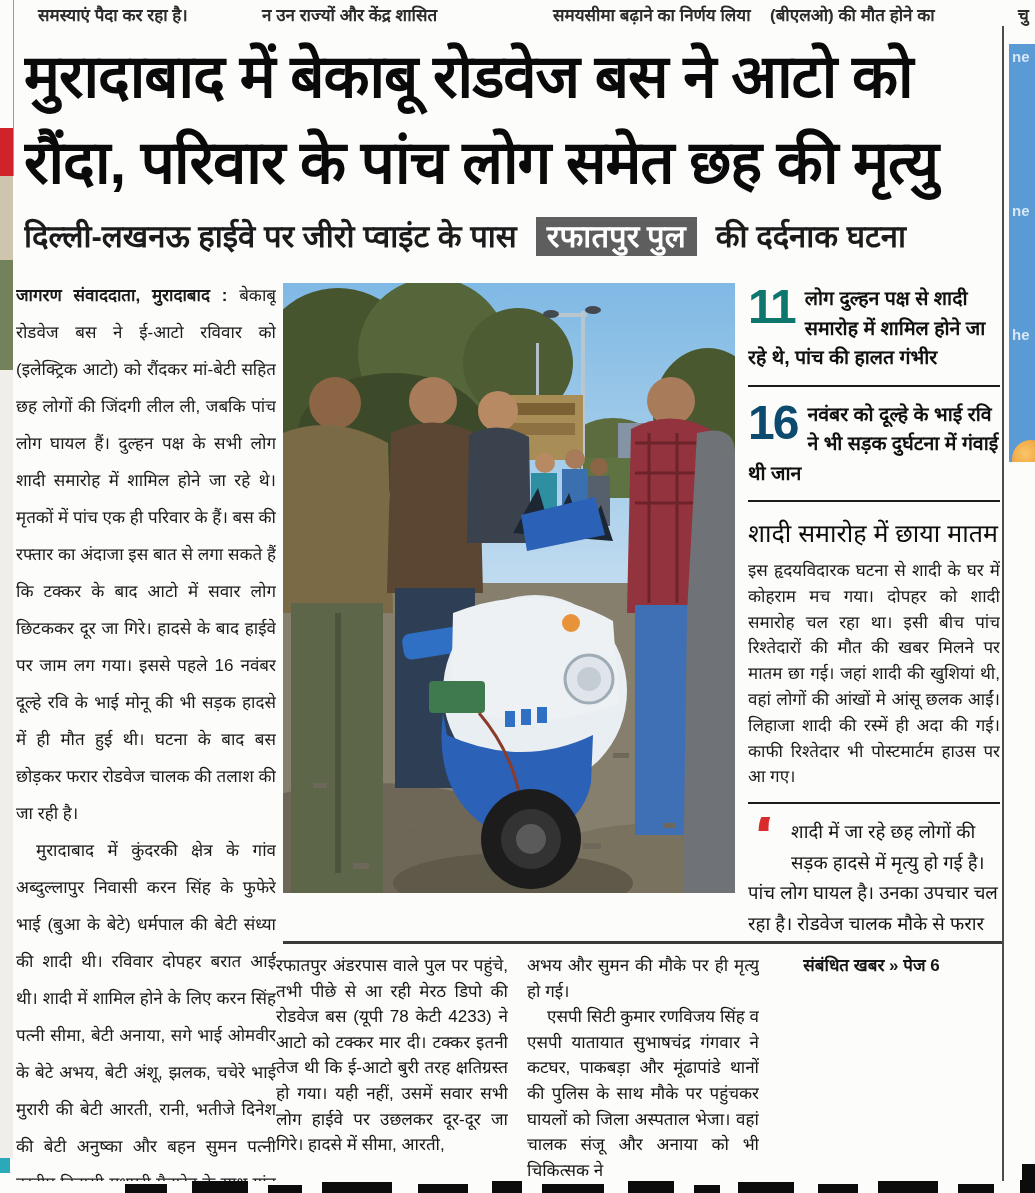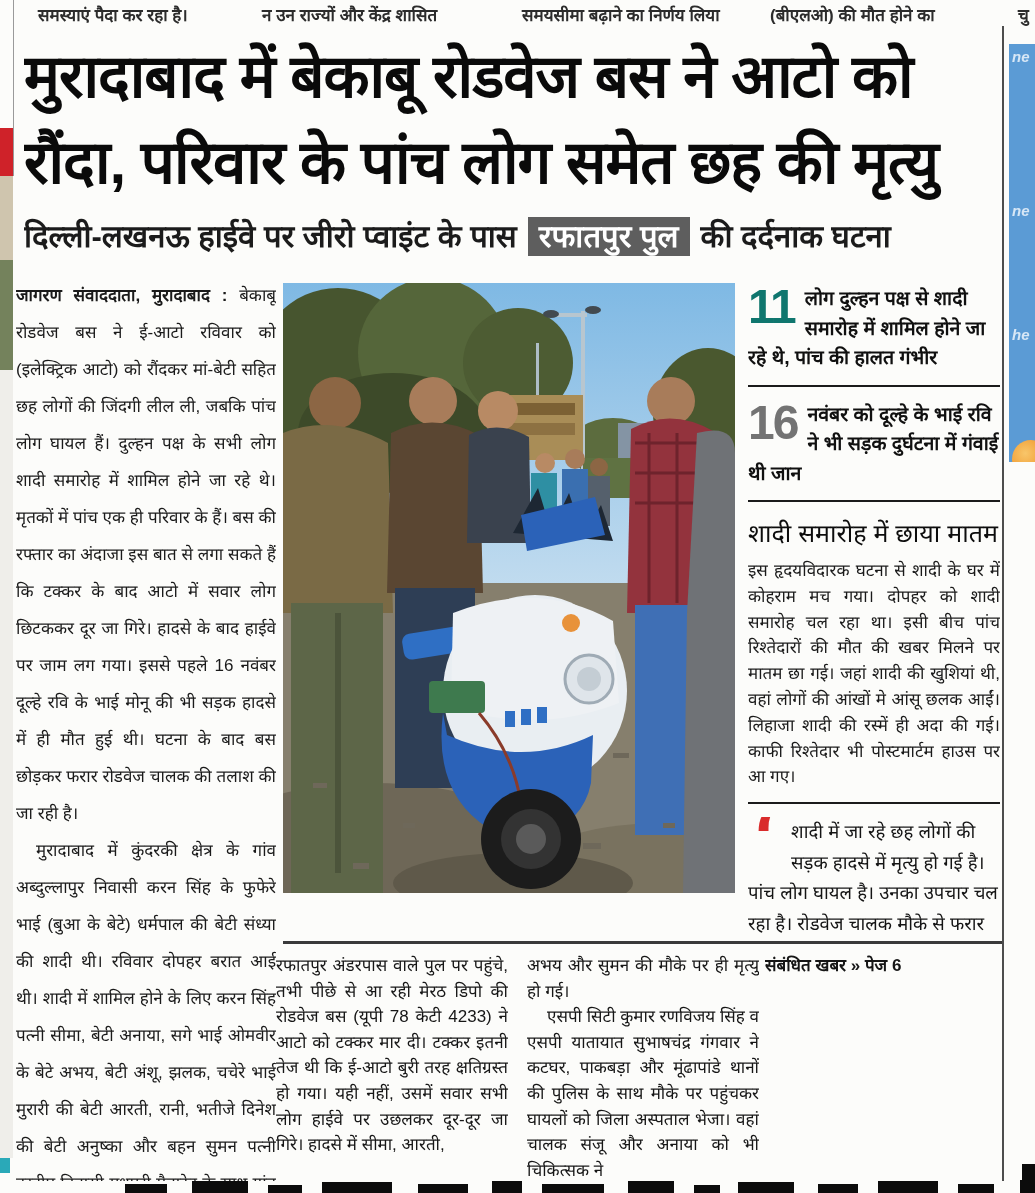--- a/index.html
+++ b/index.html
@@ -7,60 +7,60 @@
         font-family:"Liberation Sans","DejaVu Sans",sans-serif;color:#161616;margin:0 auto;}
   .abs{position:absolute;}
 
   
   .topstrip span{position:absolute;top:3px;font-size:17px;font-weight:600;color:#2c2c2c;white-space:nowrap;}
 
   
   .headline{left:24px;top:34px;width:978px;height:178px;font-size:60px;line-height:86px;
             font-weight:800;color:#0a0a0a;letter-spacing:-1px;overflow:hidden;}
   .subhead{left:24px;top:214px;width:978px;font-size:31px;font-weight:700;color:#1b1b1b;white-space:nowrap;overflow:hidden;}
-  .subhead .hl{background:#5e5e5e;color:#ffffff;padding:2px 11px 4px;margin:0 11px;}
+  .subhead .hl{background:#5e5e5e;color:#ffffff;padding:2px 11px 4px;margin:0 19px;font-family:Liberation Serif, serif;}
 
   
   .bodytext{font-size:17px;line-height:37px;text-align:justify;color:#1a1a1a;}
   .leftcol{left:16px;top:277px;width:260px;height:904px;overflow:hidden;}
   .leftcol p{margin:0;}
   .leftcol p.p2{text-indent:20px;}
 
   
   .photo{left:283px;top:283px;width:452px;height:610px;overflow:hidden;background:#9db8c8;}
   .caption{left:283px;top:897px;width:456px;font-size:17px;font-weight:600;line-height:24px;color:#111;}
   .caption .credit{color:#5a5a5a;font-weight:700;}
   .caption .bullet{color:#4a4a4a;font-size:13px;}
 
   
   .rightcol{left:748px;top:284px;width:252px;height:655px;overflow:hidden;}
   .fact{overflow:hidden;margin:0 0 2px 0;}
   .fact-num{float:left;font-size:48px;font-weight:800;line-height:42px;margin:2px 10px 2px 0;letter-spacing:-2px;}
   .fact-num.red{color:#0f766e;}
-  .fact-num.gray{color:#737373;}
+  .fact-num.gray{color:#0c4a6e;}
   .fact-text{font-size:19.5px;font-weight:700;line-height:29.5px;color:#101010;}
   .rule{border:none;border-top:2px solid #1b1b1b;margin:12px 0 13px;}
   .side-head{font-size:25px;font-weight:400;color:#0d0d0d;margin:0 0 9px;}
   .side-body{font-size:17px;line-height:25.8px;text-align:justify;color:#1a1a1a;}
   .quote{overflow:hidden;margin-top:2px;}
   .qmark{float:left;font-family:"DejaVu Serif","Liberation Serif",serif;font-size:104px;line-height:64px;
          color:#d92b2b;margin:-2px 10px -26px 0;}
   .qtext{font-size:18.5px;line-height:30.5px;color:#141414;}
 
   
   .bcol{top:953px;height:228px;overflow:hidden;font-size:17px;line-height:25.6px;text-align:justify;}
   .bcol p{margin:0;}
   .bcol p.ind{text-indent:20px;}
-  .related{font-weight:700;text-align:left;padding-right:24px;margin-top:2px;}
+  .related{font-weight:700;text-align:center;padding-right:24px;margin-top:2px;}
 
   
   .vline{left:1002px;top:26px;width:2px;height:1155px;background:#4d4d4d;}
   .adstrip{left:1009px;top:44px;width:26px;height:418px;background:#5b9bd5;overflow:hidden;color:#d7e7f6;
            font-size:15px;font-weight:700;}
-  .adstrip span{position:absolute;left:3px;font-style:italic;}
+  .adstrip span{position:absolute;left:3px;}
   .adball{position:absolute;left:-5px;bottom:-16px;width:38px;height:38px;border-radius:50%;
           background:radial-gradient(circle at 35% 35%, #f8c66a, #ef9327 70%);}
   .lmargin{left:0;top:0;width:14px;height:1193px;}
   .lm-line{position:absolute;right:0;top:0;width:1px;height:176px;background:#9a9a9a;}
   .lm-red{position:absolute;left:0;top:128px;width:13px;height:48px;background:#cf2229;}
   .lm-beige{position:absolute;left:0;top:176px;width:13px;height:84px;background:#cfc5ae;}
   .lm-olive{position:absolute;left:0;top:260px;width:13px;height:110px;background:#74825c;}
   .lm-faint{position:absolute;left:0;top:370px;width:13px;height:788px;background:#efeeea;}
   .lm-teal{position:absolute;left:0;top:1158px;width:10px;height:15px;background:#2aa9b8;}
 
@@ -68,21 +68,21 @@
   .cb{position:absolute;background:#0c0c0c;bottom:0;}
 </style>
 </head>
 <body>
 
 <div id="page">
 
   <div class="abs topstrip" style="left:0;top:0;width:1035px;height:28px;">
     <span style="left:38px">समस्याएं पैदा कर रहा है।</span>
     <span style="left:262px">न उन राज्यों और केंद्र शासित</span>
-    <span style="left:522px">समयसीमा बढ़ाने का निर्णय लिया</span>
+    <span style="left:553px">समयसीमा बढ़ाने का निर्णय लिया</span>
     <span style="left:770px">(बीएलओ) की मौत होने का</span>
     <span style="left:1018px">चु</span>
   </div>
 
   <div class="abs lmargin">
     <div class="lm-line"></div>
     <div class="lm-red"></div>
     <div class="lm-beige"></div>
     <div class="lm-olive"></div>
     <div class="lm-faint"></div>

